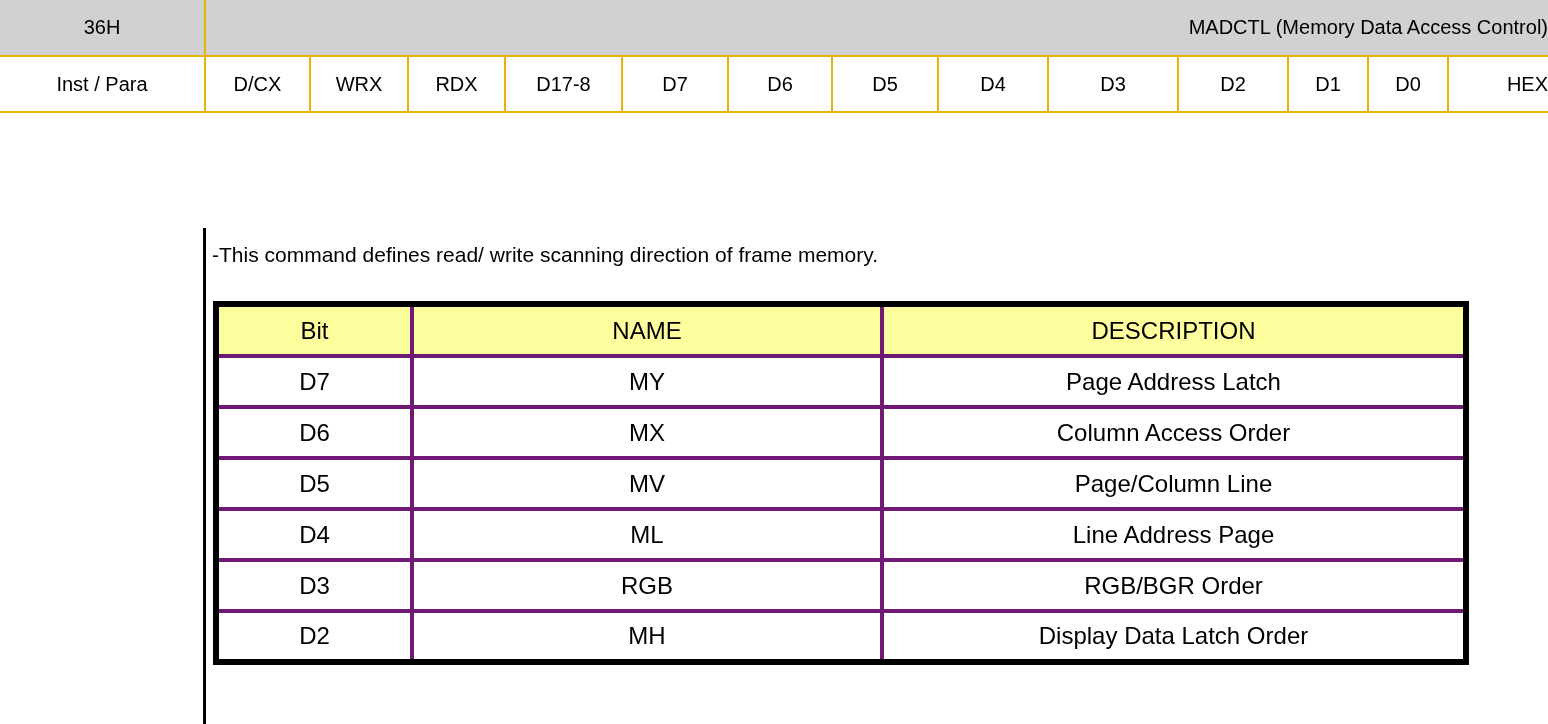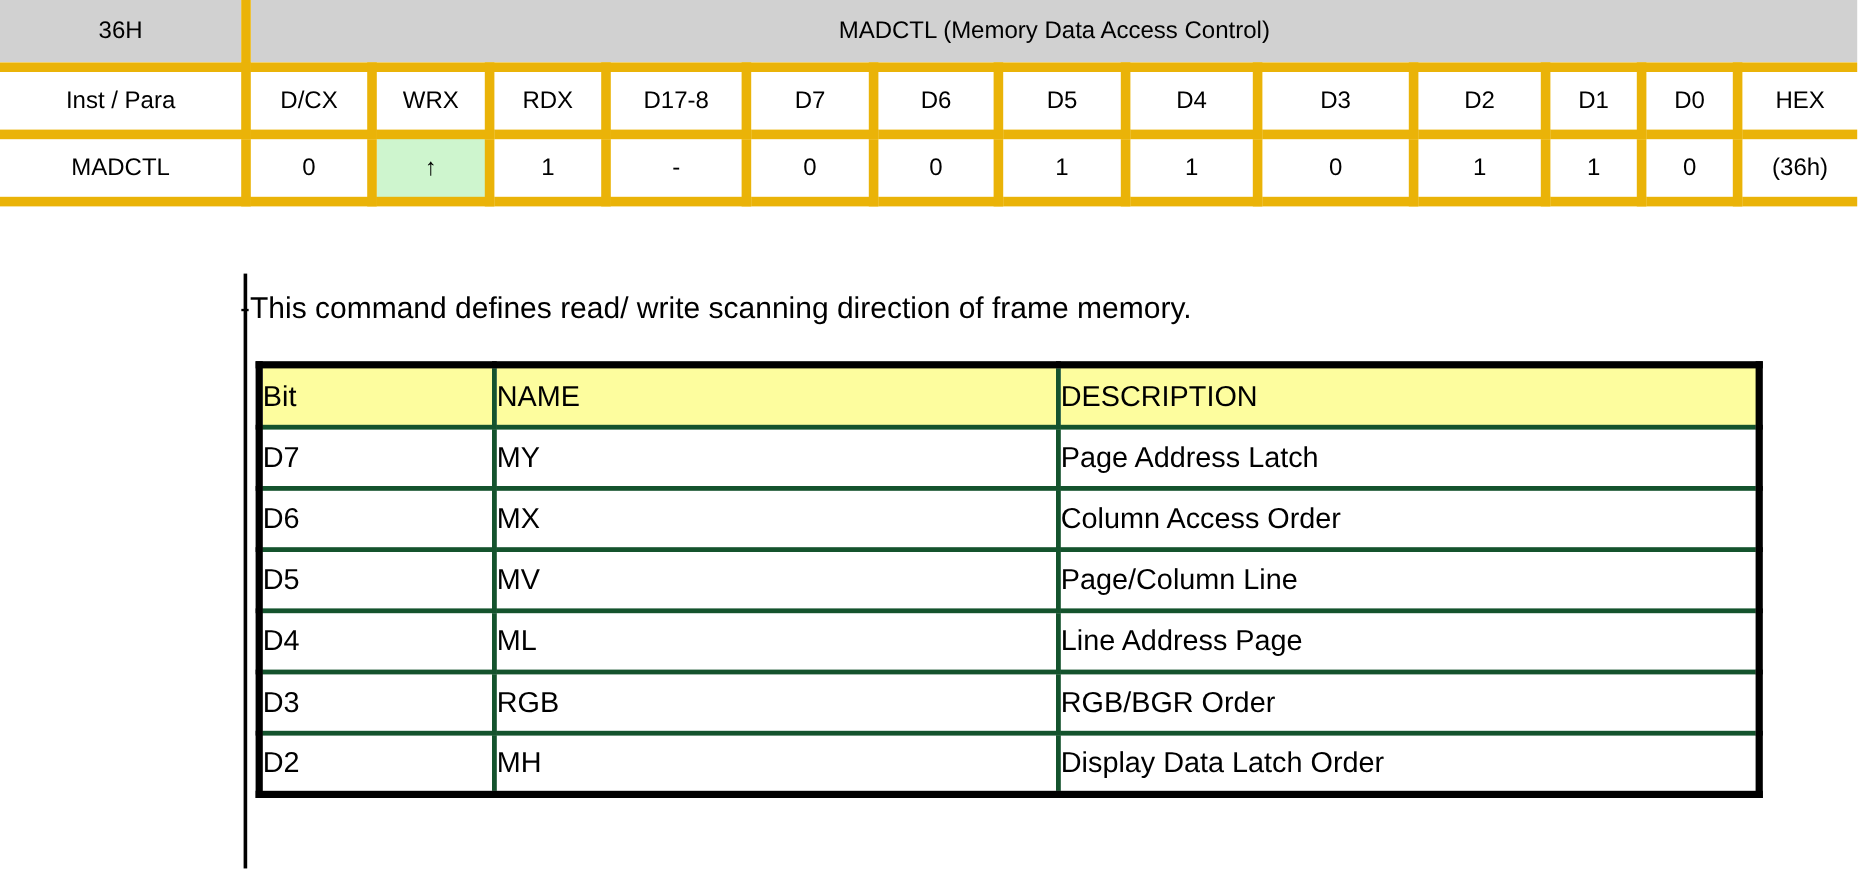--- a/index.html
+++ b/index.html
@@ -14,63 +14,63 @@
 
   
   table.reg-table {
     position: absolute;
     left: 0; top: 0;
     width: 1548px;
     border-collapse: collapse;
     table-layout: fixed;
   }
   table.reg-table td {
-    border: 8px solid #eab308;
+    border: 2px solid #eab308;
     text-align: center;
     vertical-align: middle;
     font-size: 20px;
     padding: 0;
     overflow: hidden;
   }
   table.reg-table tr { height: 56px; }
   table.reg-table tr:first-child td { border-top: none; }
   table.reg-table td:first-child { border-left: none; }
-  table.reg-table tr td:last-child { border-right: none; }
+  table.reg-table tr td:last-child { border-right: none; text-align: right; }
   td.gray { background: #d1d1d1; }
   td.hl { background: #cef5ce; }
   td.arrow { font-size: 24px; }
 
   
   .col-rule {
     position: absolute;
     left: 203px; top: 228px;
     width: 3px; height: 496px;
     background: #000;
   }
 
   
   .desc {
     position: absolute;
-    left: 200px; top: 243px;
-    font-size: 25px;
+    left: 212px; top: 243px;
+    font-size: 21px;
     white-space: nowrap;
   }
 
   
   table.bit-table {
     position: absolute;
     left: 213px; top: 301px;
     width: 1250px;
     border-collapse: collapse;
     table-layout: fixed;
     border: 6px solid #000;
   }
   table.bit-table td {
-    border: 4px solid #14532d;
-    text-align: left;
+    border: 4px solid #701a75;
+    text-align: center;
     vertical-align: middle;
     font-size: 24px;
     padding: 0;
     overflow: hidden;
   }
   table.bit-table tr { height: 51px; }
   table.bit-table tr.head { height: 52px; }
   table.bit-table tr.head td { background: #fdfd9e; }
 </style>
 </head>
@@ -108,36 +108,20 @@
       <td>D17-8</td>
       <td>D7</td>
       <td>D6</td>
       <td>D5</td>
       <td>D4</td>
       <td>D3</td>
       <td>D2</td>
       <td>D1</td>
       <td>D0</td>
       <td>HEX</td>
-    </tr>
-    <tr>
-      <td>MADCTL</td>
-      <td>0</td>
-      <td class="hl arrow">↑</td>
-      <td>1</td>
-      <td>-</td>
-      <td>0</td>
-      <td>0</td>
-      <td>1</td>
-      <td>1</td>
-      <td>0</td>
-      <td>1</td>
-      <td>1</td>
-      <td>0</td>
-      <td>(36h)</td>
     </tr>
   </tbody>
     </table>
 
   <div class="col-rule"></div>
 
   <div class="desc">-This command defines read/ write scanning direction of frame memory.</div>
 
   <table class="bit-table">
     <colgroup>

